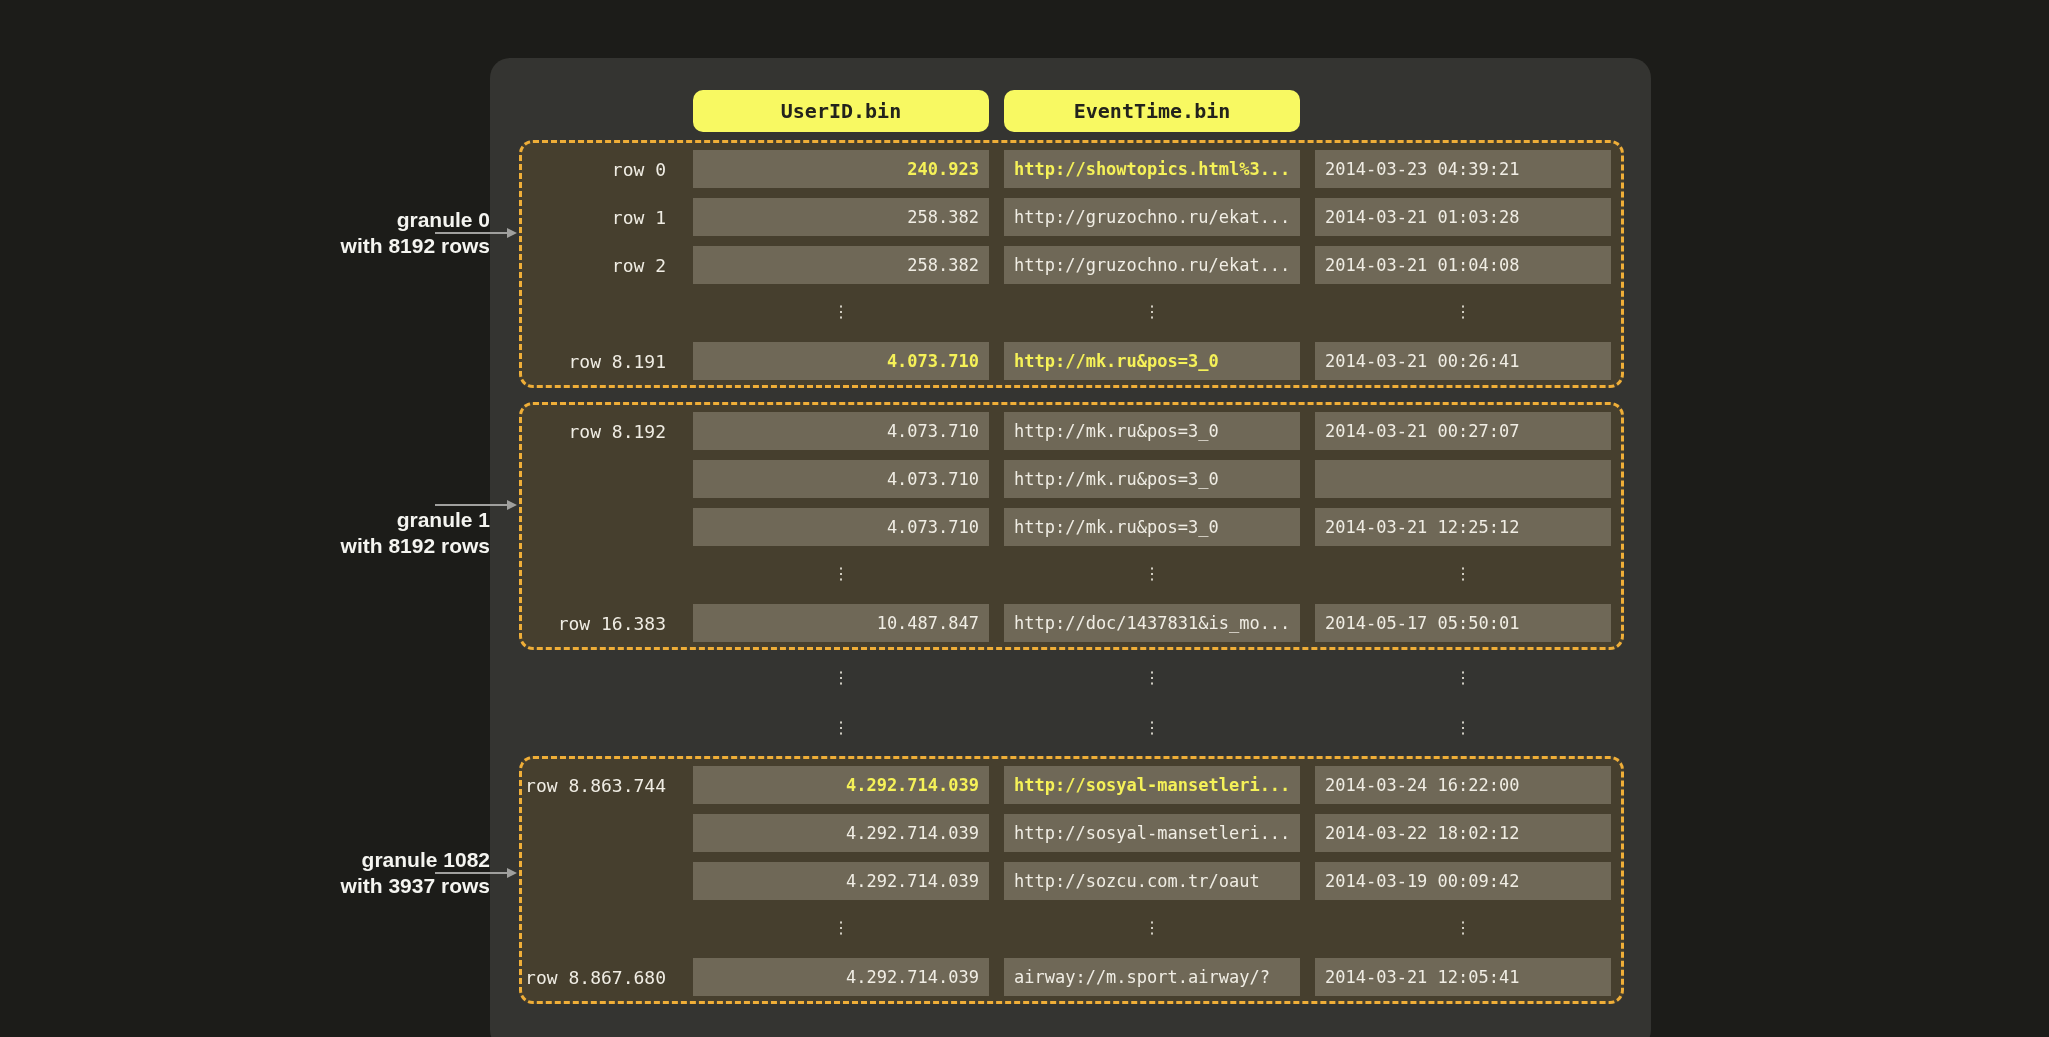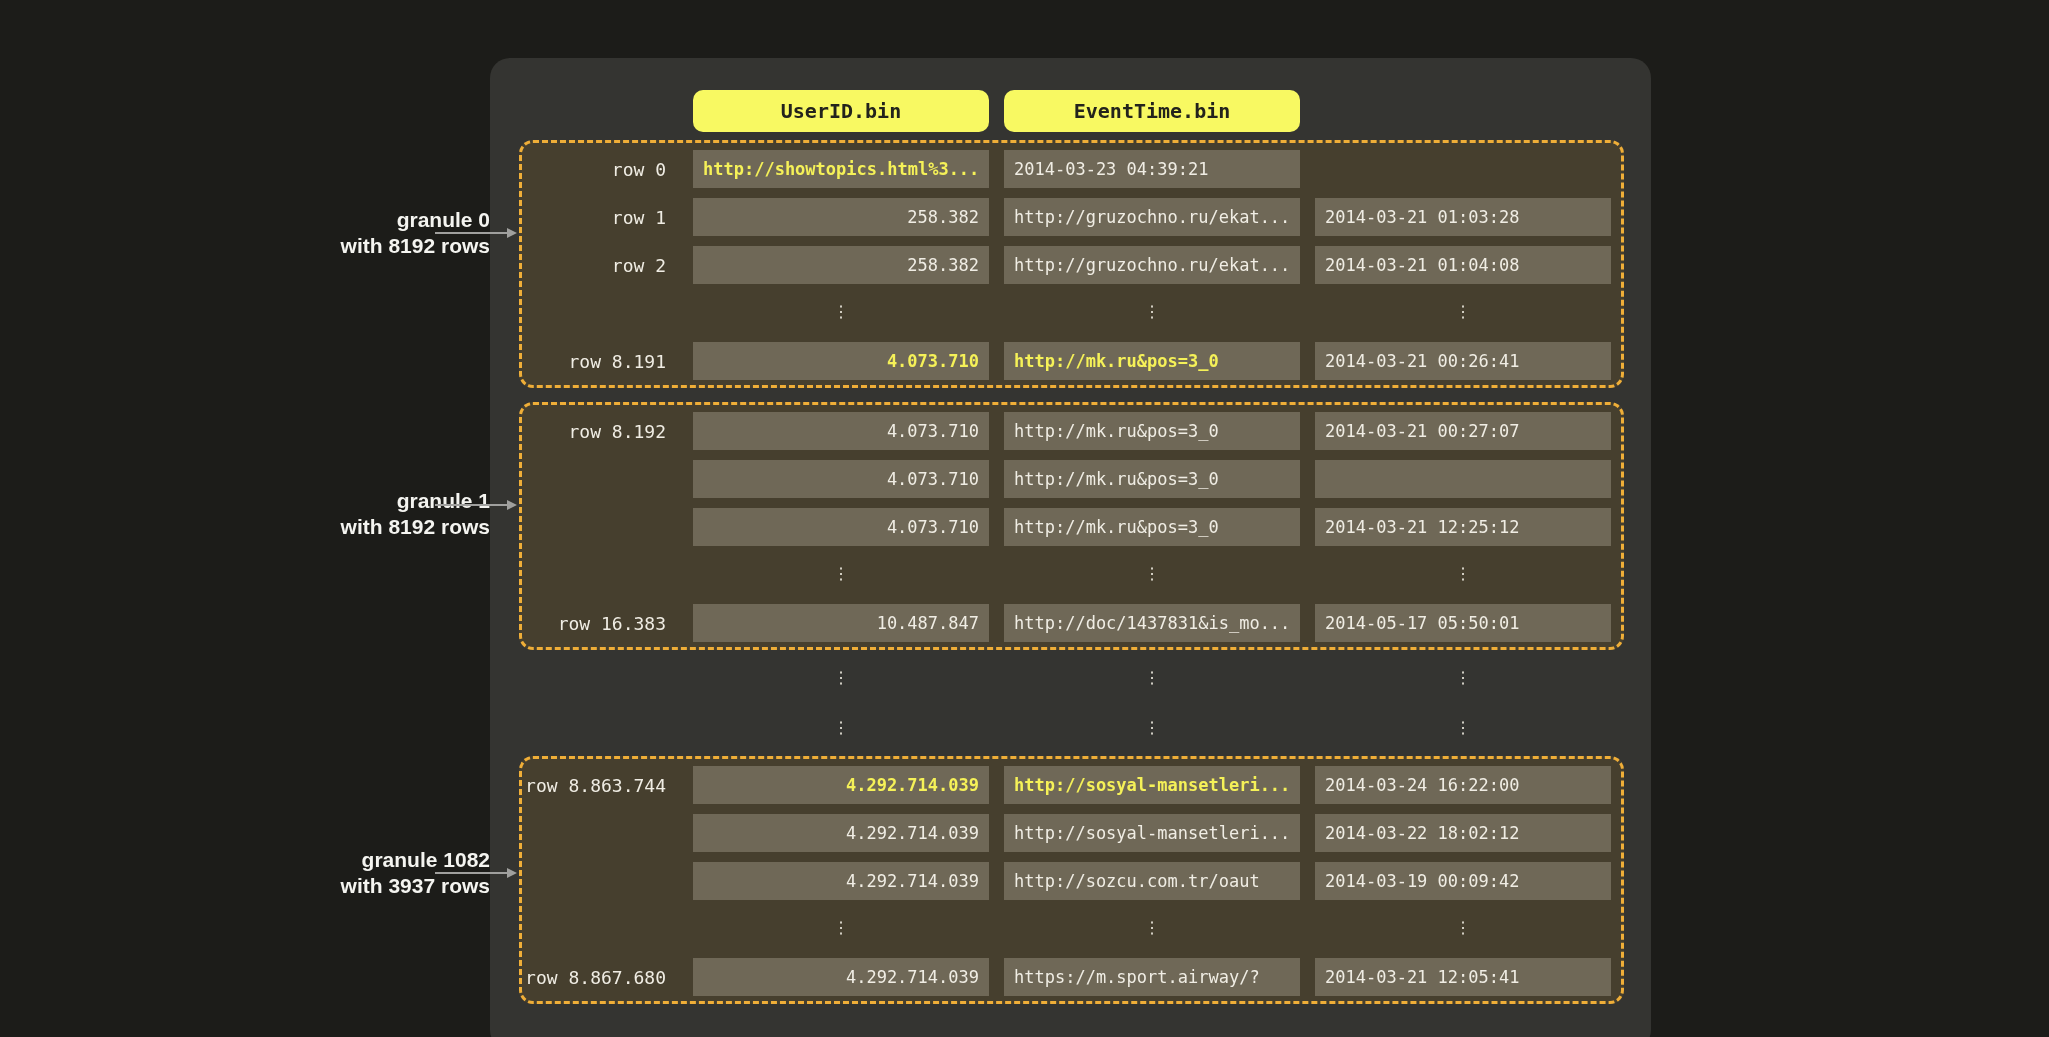--- a/index.html
+++ b/index.html
@@ -86,20 +86,21 @@
 
     <div class="grid header-row">
       <div></div>
       <div class="pill">UserID.bin</div>
       <div class="pill">EventTime.bin</div>
     </div>
 
     <div class="granule g0">
       <div class="grid row">
         <div class="row-label">row 0</div>
+        <div class="cell num hl">240.923</div>
         <div class="cell hl">http://showtopics.html%3...</div>
         <div class="cell">2014-03-23 04:39:21</div>
       </div>
       <div class="grid row">
         <div class="row-label">row 1</div>
         <div class="cell num">258.382</div>
         <div class="cell">http://gruzochno.ru/ekat...</div>
         <div class="cell">2014-03-21 01:03:28</div>
       </div>
       <div class="grid row">
@@ -191,34 +192,34 @@
       </div>
       <div class="grid row">
         <div></div>
         <div class="dots">⋮</div>
         <div class="dots">⋮</div>
         <div class="dots">⋮</div>
       </div>
       <div class="grid row">
         <div class="row-label">row 8.867.680</div>
         <div class="cell num">4.292.714.039</div>
-        <div class="cell">https://m.sport.airway/?</div>
+        <div class="cell">airway://m.sport.airway/?</div>
         <div class="cell">2014-03-21 12:05:41</div>
       </div>
     </div>
 
   </div>
 
   <div class="glabel" style="top:207px">
     <div>granule 0</div>
     <div>with 8192 rows</div>
   </div>
   <div class="arrow" style="top:232px"></div>
 
-  <div class="glabel" style="top:488px">
+  <div class="glabel" style="top:507px">
     <div>granule 1</div>
     <div>with 8192 rows</div>
   </div>
   <div class="arrow" style="top:504px"></div>
 
   <div class="glabel" style="top:847px">
     <div>granule 1082</div>
     <div>with 3937 rows</div>
   </div>
   <div class="arrow" style="top:872px"></div>

